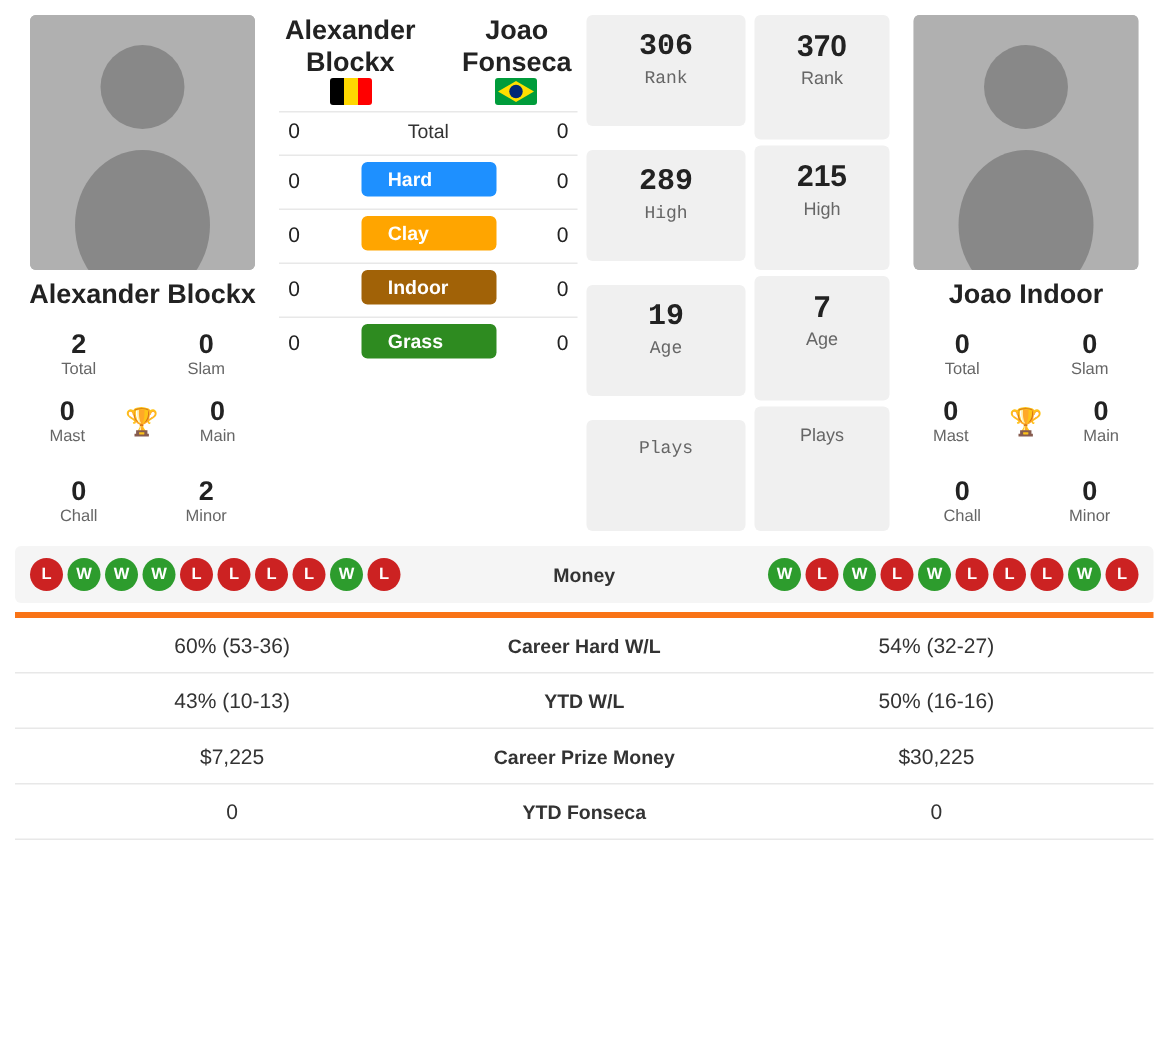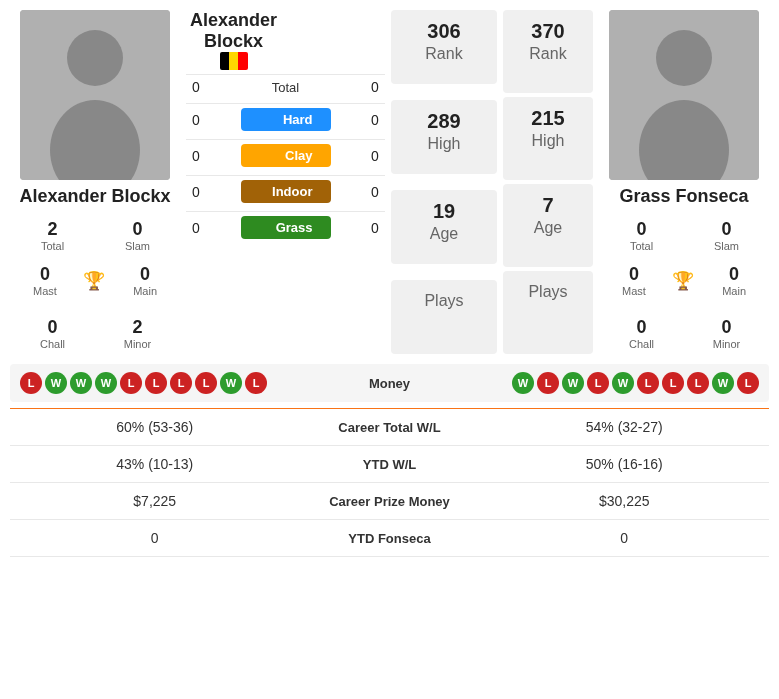--- a/index.html
+++ b/index.html
@@ -129,21 +129,21 @@
       text-align: center;
     }
 
     .surface-badge {
       padding: 4px 18px;
       border-radius: 4px;
       font-size: 13px;
       font-weight: bold;
       color: #fff;
       min-width: 90px;
-      text-align: right;
+      text-align: left;
     }
 
     .total-label { font-size: 13px; color: #333; flex: 1; text-align: center; }
 
     .info-panel {
       flex: 1;
       background: #f0f0f0;
       border-radius: 4px;
       display: flex;
       flex-direction: column;
@@ -151,21 +151,21 @@
       padding: 10px 4px;
     }
 
     .info-panel-value {
       font-size: 20px;
       font-weight: bold;
       color: #222;
     }
 
     .info-panel-label {
-      font-size: 16px;
+      font-size: 12px;
       color: #666;
       margin-top: 2px;
     }
 
     
     .right-player-card {
       display: flex;
       flex-direction: column;
       align-items: center;
       width: 170px;
@@ -215,21 +215,21 @@
     }
 
     .stats-row {
       display: flex;
       align-items: center;
       border-bottom: 1px solid #e8e8e8;
       padding: 10px 0;
     }
 
     .stats-row:first-child {
-      border-top: 1px solid #f97316;
+      border-top: 4px solid #f97316;
     }
 
     .stats-left {
       flex: 1;
       text-align: center;
       font-size: 14px;
       color: #333;
     }
 
     .stats-mid {
@@ -307,20 +307,29 @@
       </div>
     </div>
 
     <div class="middle-col">
 
       <div class="player-header-row">
         <div class="player-header">
           <span class="player-title">Alexander<br>Blockx</span>
           <span class="flag-be"></span>
         </div>
+        <div class="player-header">
+          <span class="player-title">Joao<br>Fonseca</span>
+
+          <svg width="28" height="18" viewBox="0 0 28 18">
+            <rect width="28" height="18" fill="#009c3b" rx="2"></rect>
+            <polygon points="14,2 26,9 14,16 2,9" fill="#FFDF00"></polygon>
+            <circle cx="14" cy="9" r="4.5" fill="#002776"></circle>
+          </svg>
+        </div>
       </div>
 
       <div class="surface-row">
         <span class="surface-score">0</span>
         <span class="total-label">Total</span>
         <span class="surface-score">0</span>
       </div>
 
       <div class="surface-row">
         <span class="surface-score">0</span>
@@ -341,21 +350,21 @@
       </div>
 
       <div class="surface-row">
         <span class="surface-score">0</span>
         <span class="surface-badge" style="background:#2E8B20;">Grass</span>
         <span class="surface-score">0</span>
       </div>
 
     </div>
 
-    <div style="display:flex;flex-direction:column;gap:16px;width:106px;flex-shrink:0;">
+    <div style="display:flex;flex-direction:column;gap:16px;width:106px;flex-shrink:0;font-family:Liberation Mono, monospace;">
       <div class="info-panel">
         <span class="info-panel-value">306</span>
         <span class="info-panel-label">Rank</span>
       </div>
       <div class="info-panel">
         <span class="info-panel-value">289</span>
         <span class="info-panel-label">High</span>
       </div>
       <div class="info-panel">
         <span class="info-panel-value">19</span>
@@ -385,21 +394,21 @@
     </div>
 
     <div class="right-player-card">
       <div class="player-avatar">
         <svg width="150" height="170" viewBox="0 0 150 170">
           <rect width="150" height="170" fill="#b0b0b0"></rect>
           <circle cx="75" cy="48" r="28" fill="#888"></circle>
           <ellipse cx="75" cy="140" rx="45" ry="50" fill="#888"></ellipse>
         </svg>
       </div>
-      <div class="player-name-label">Grass Fonseca</div>
+      <div class="player-name-label">Joao Indoor</div>
       <div class="player-stats">
         <div class="stat-box">
           <span class="stat-value">0</span>
           <span class="stat-label">Total</span>
         </div>
         <div class="stat-box">
           <span class="stat-value">0</span>
           <span class="stat-label">Slam</span>
         </div>
       </div>
@@ -452,21 +461,21 @@
         <span class="form-badge" style="background: rgb(204, 34, 34);">L</span>
         <span class="form-badge" style="background: rgb(204, 34, 34);">L</span>
         <span class="form-badge" style="background: rgb(45, 156, 45);">W</span>
         <span class="form-badge" style="background: rgb(204, 34, 34);">L</span>
       </div>
   </div>
 
   <div class="stats-table" id="stats-table">
       <div class="stats-row">
     <span class="stats-left">60% (53-36)</span>
-    <span class="stats-mid">Career Total W/L</span>
+    <span class="stats-mid">Career Hard W/L</span>
     <span class="stats-right">54% (32-27)</span>
   </div>
       <div class="stats-row">
     <span class="stats-left">43% (10-13)</span>
     <span class="stats-mid">YTD W/L</span>
     <span class="stats-right">50% (16-16)</span>
   </div>
       <div class="stats-row">
     <span class="stats-left">$7,225</span>
     <span class="stats-mid">Career Prize Money</span>

